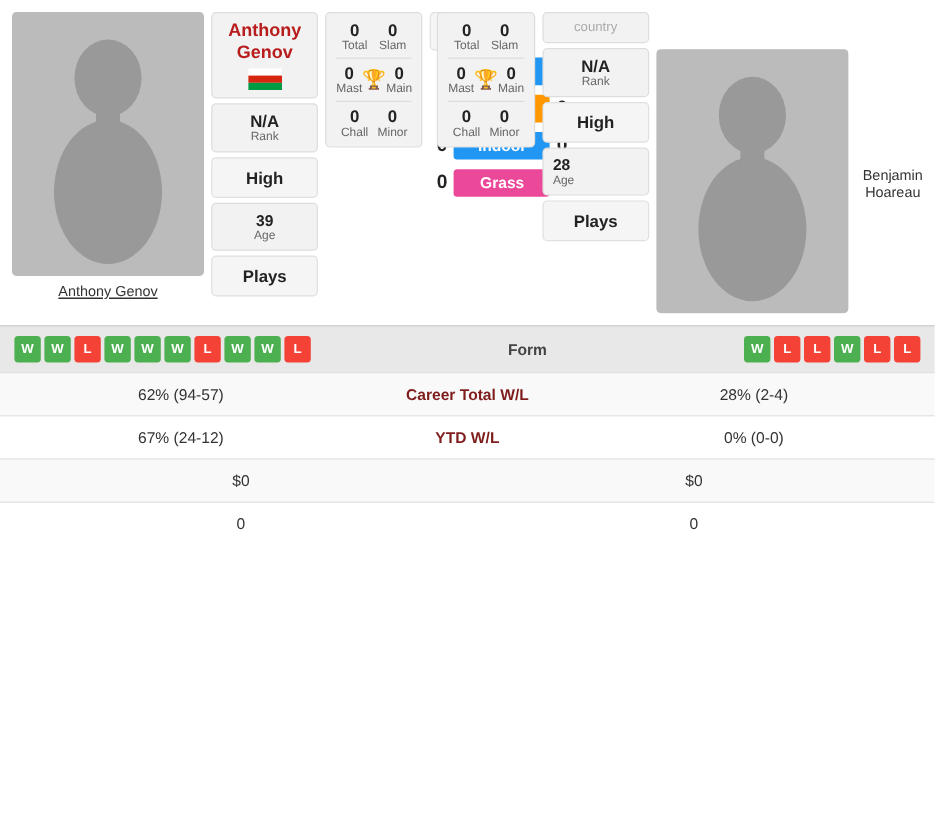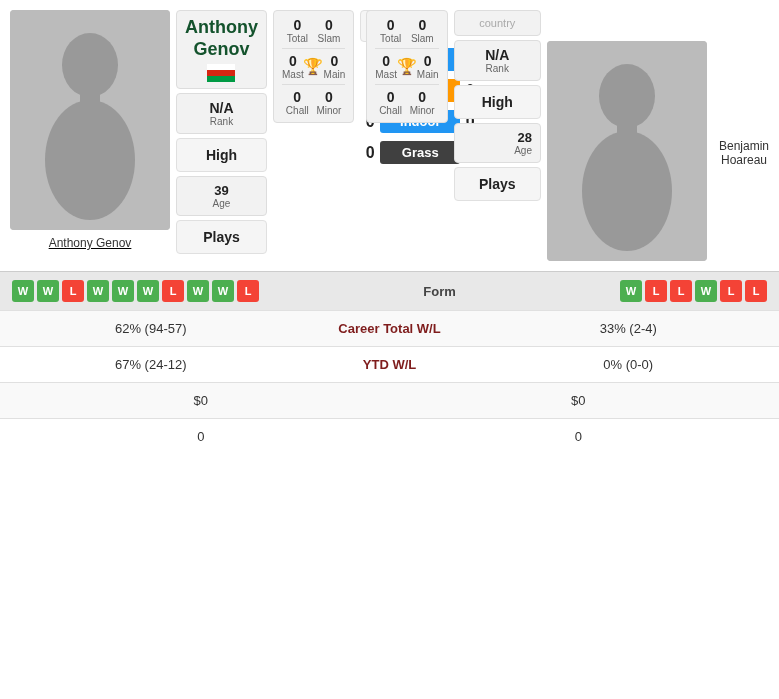--- a/index.html
+++ b/index.html
@@ -24,23 +24,23 @@
       border-radius: 4px;
       flex-shrink: 0;
       display: flex;
       align-items: center;
       justify-content: center;
       position: relative;
       overflow: hidden;
     }
 
     .player-name {
-      font-size: 18px;
-      font-weight: bold;
-      color: #14532d;
+      font-size: 15px;
+      font-weight: bold;
+      color: #b91c1c;
       line-height: 1.2;
     }
 
     .player-flag {
       margin-top: 4px;
       display: flex;
       justify-content: center;
     }
 
     
@@ -164,21 +164,21 @@
       padding: 4px 16px;
       border-radius: 3px;
       text-align: center;
       min-width: 80px;
       display: inline-block;
     }
 
     .badge-hard { background: #2196f3; }
     .badge-clay { background: #ff9800; }
     .badge-indoor { background: #2196f3; }
-    .badge-grass { background: #404040; }
+    .badge-grass { background: #ec4899; }
 
     
     .player-name-below {
       text-align: center;
       font-size: 12px;
       color: #333;
       margin-top: 4px;
       font-weight: 500;
     }
 
@@ -465,21 +465,21 @@
         <div class="country-text">country</div>
       </div>
 
       <div class="stats-box" style="text-align:center;">
         <div class="rank-value">N/A</div>
         <div class="rank-label">Rank</div>
       </div>
 
       <div class="high-block">High</div>
 
-      <div class="stats-box" style="text-align:right;">
+      <div class="stats-box" style="text-align:left;">
         <div class="stat-value-large">28</div>
         <div class="rank-label">Age</div>
       </div>
 
       <div class="plays-block">Plays</div>
     </div>
 
     <div style="display:flex;flex-direction:row;align-items:center;gap:12px;margin-top:31px;">
       <div class="player-photo">
         <svg class="silhouette-svg" viewBox="0 0 160 220">
@@ -515,21 +515,21 @@
         <span class="form-badge form-badge-w">W</span>
         <span class="form-badge form-badge-l">L</span>
         <span class="form-badge form-badge-l">L</span>
       </div>
   </div>
 
   <div class="stats-table" id="stats-table">
       <div class="stats-row">
         <span class="stats-row-val left">62% (94-57)</span>
         <span class="stats-row-label">Career Total W/L</span>
-        <span class="stats-row-val right">33% (2-4)</span>
+        <span class="stats-row-val right">28% (2-4)</span>
       </div>
       <div class="stats-row">
         <span class="stats-row-val left">67% (24-12)</span>
         <span class="stats-row-label">YTD W/L</span>
         <span class="stats-row-val right">0% (0-0)</span>
       </div>
       <div class="stats-row">
         <span class="stats-row-val left">$0</span>
         <span class="stats-row-val right">$0</span>
       </div>

